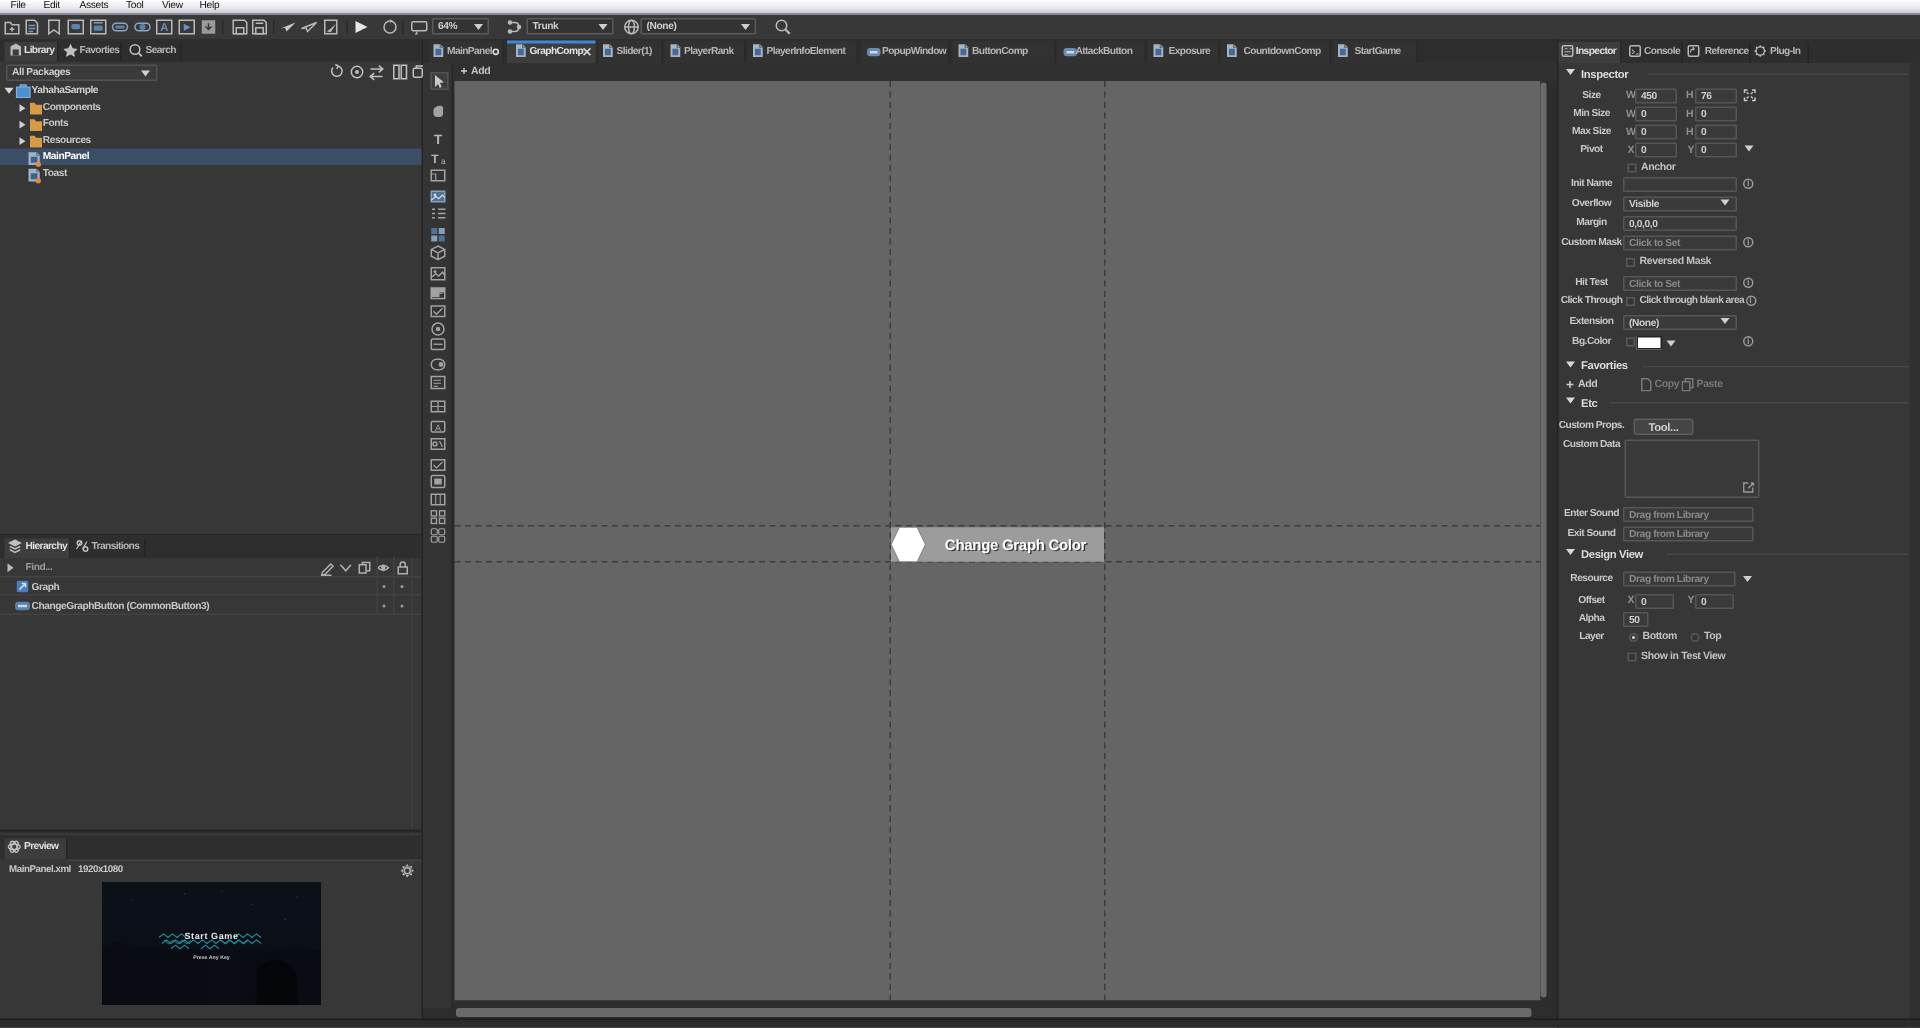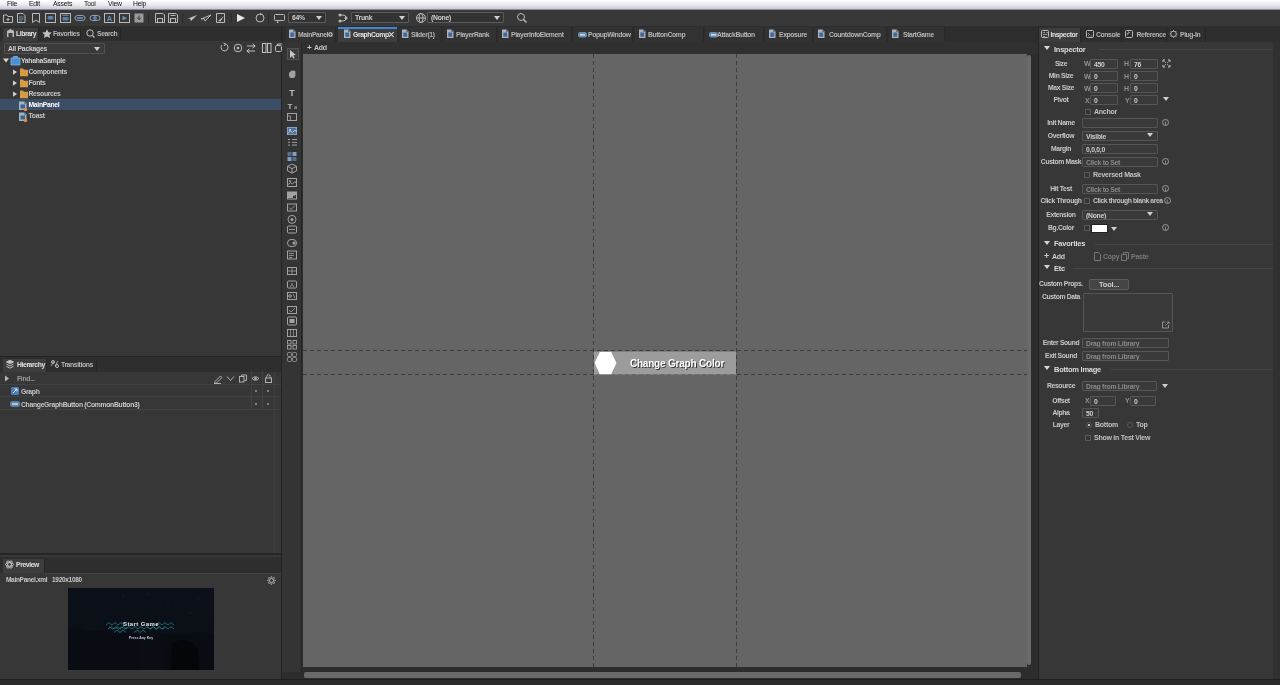--- a/index.html
+++ b/index.html
@@ -550,21 +550,21 @@
         </g>
       </svg>
   </div>
 
   <span class="tx lblc" style="left:0;top:313px;">Enter Sound</span>
   <div class="inp" style="left:43px;top:312px;width:87px;height:10px;color:#8a8a8a;">Drag from Library</div>
   <span class="tx lblc" style="left:0;top:326px;">Exit Sound</span>
   <div class="inp" style="left:43px;top:325px;width:87px;height:10px;color:#8a8a8a;">Drag from Library</div>
 
   <div class="secarrow" style="left:5px;top:340px;"></div>
-  <span class="tx" style="left:15px;top:338.5px;font-size:7.5px;color:#dcdcdc;">Bottom Image</span>
+  <span class="tx" style="left:15px;top:338.5px;font-size:7.5px;color:#dcdcdc;">Design View</span>
   <div class="hr" style="left:72px;top:343px;width:162px;"></div>
 
   <span class="tx lblc" style="left:0;top:356px;">Resource</span>
   <div class="inp" style="left:43px;top:355px;width:75px;height:10px;color:#8a8a8a;">Drag from Library</div>
   <div class="ddarrow" style="left:123px;top:357.5px;"></div>
 
   <span class="tx lblc" style="left:0;top:370.5px;">Offset</span>
   <span class="pfx" style="left:46px;top:371px;">X</span>
     <div class="inp" style="left:51px;top:369.5px;width:26px;height:10px;">0</div>
   <span class="pfx" style="left:86px;top:371px;">Y</span>

